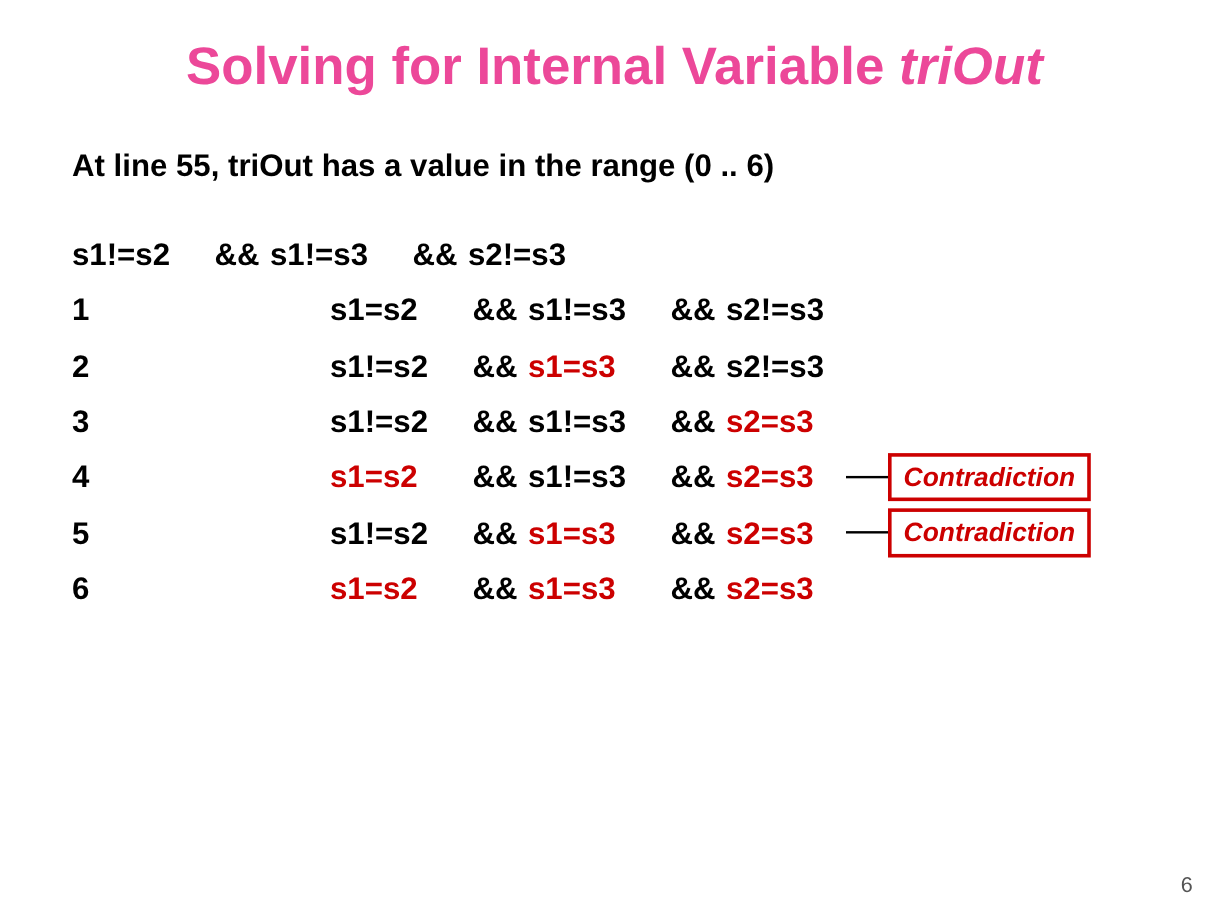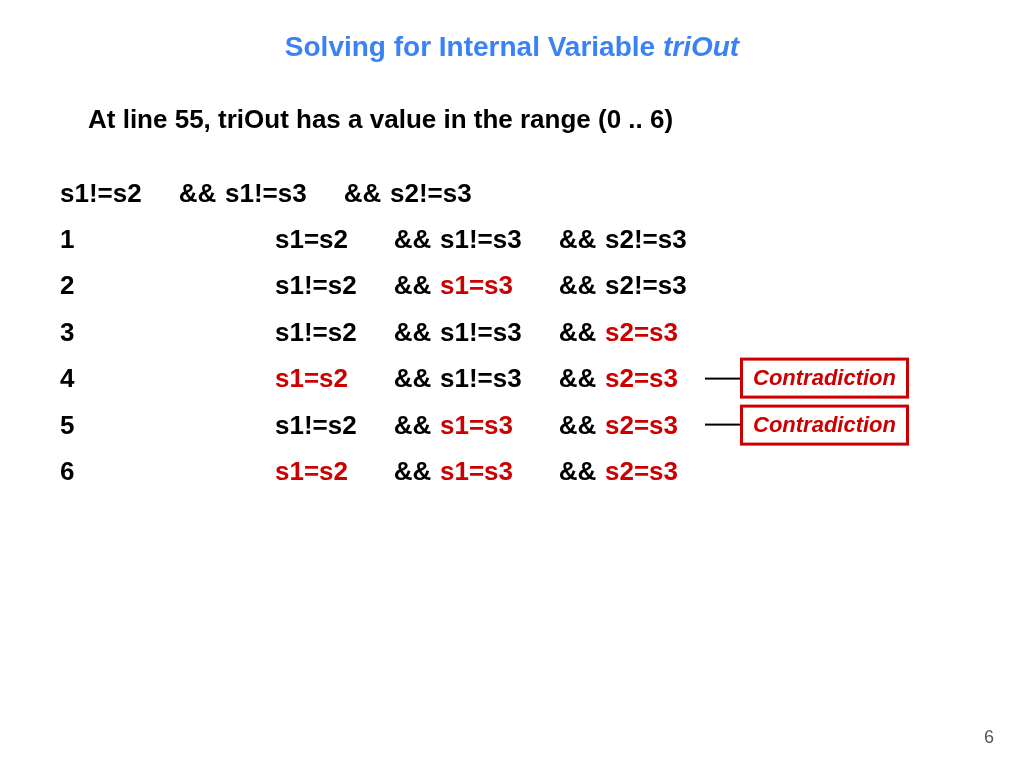--- a/index.html
+++ b/index.html
@@ -16,37 +16,36 @@
     .slide {
       width: 1024px;
       height: 768px;
       background: #ffffff;
       position: relative;
       padding: 30px 60px 40px 60px;
     }
 
     .title {
       text-align: center;
-      font-size: 28px;
+      font-size: 44px;
       font-weight: 900;
-      color: #3b82f6;
+      color: #ec4899;
       margin-bottom: 40px;
       line-height: 1.2;
     }
 
     .title .italic-part {
       font-style: italic;
     }
 
     .subtitle {
       font-size: 26px;
       font-weight: 700;
       color: #000000;
       margin-bottom: 40px;
-      margin-left: 28px;
     }
 
     .table-section {
       font-size: 26px;
       font-weight: 700;
       color: #000000;
       font-family: Arial, sans-serif;
     }
 
     .table-row {

